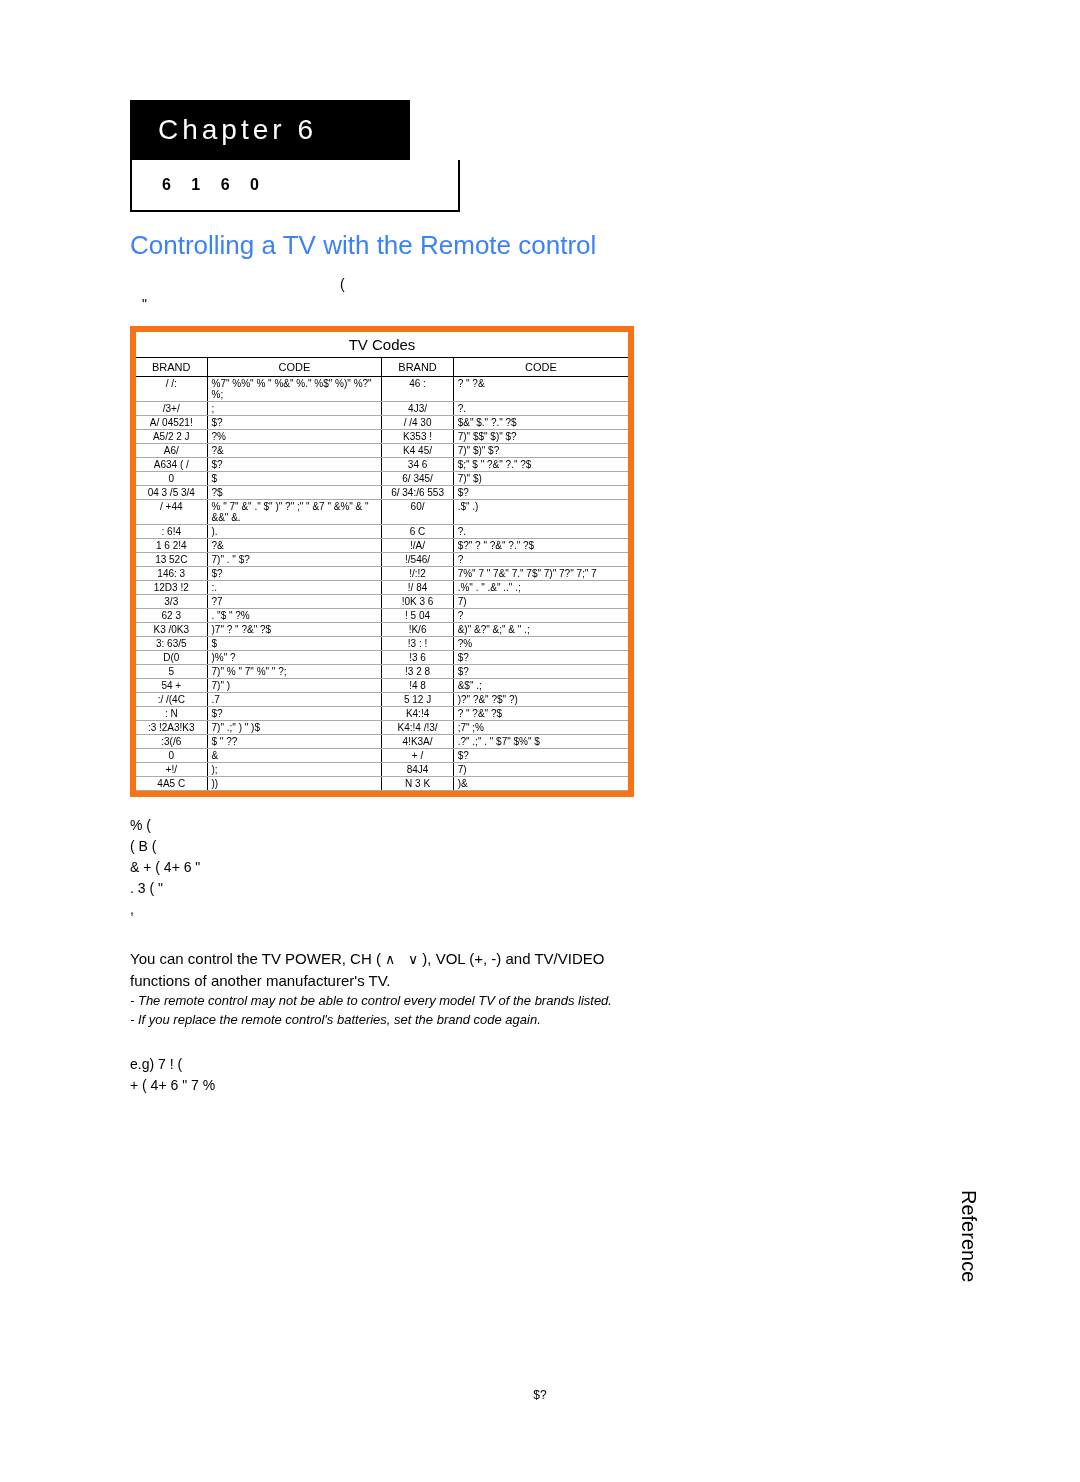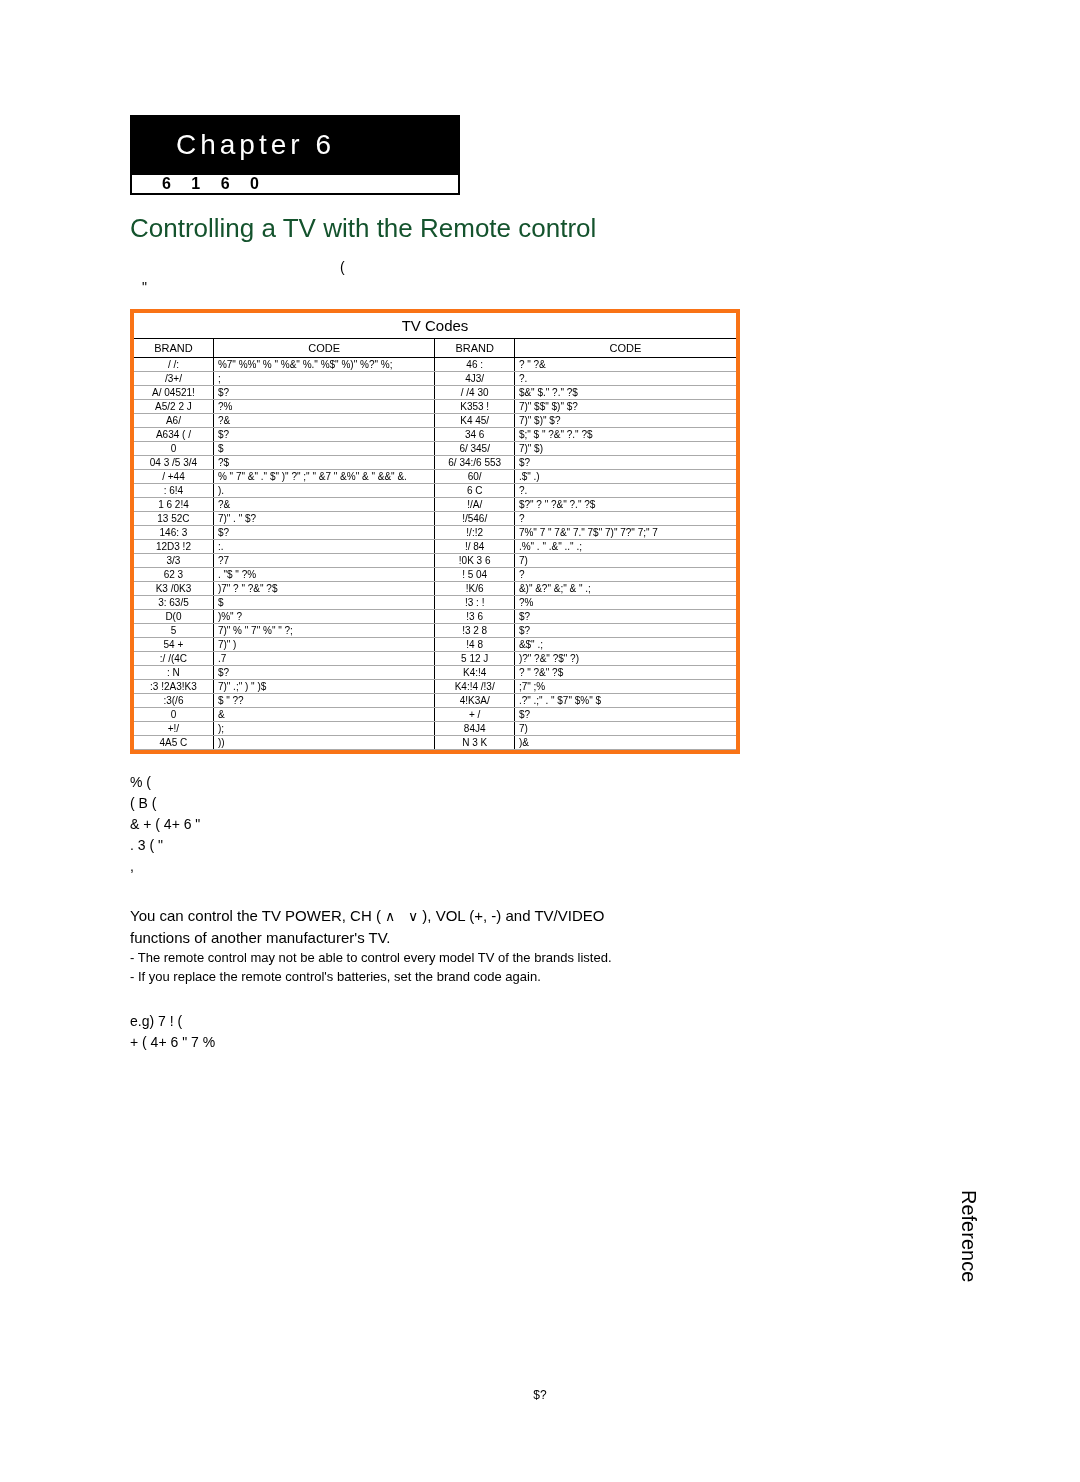--- a/index.html
+++ b/index.html
@@ -7,56 +7,55 @@
       width: 1080px;
       height: 1482px;
       background: #fff;
       font-family: Arial, sans-serif;
       position: relative;
       padding: 100px 130px 40px 130px;
     }
     .chapter-header {
       background: #000;
       color: #fff;
-      padding: 14px 46px;
+      padding: 14px 28px;
       display: inline-block;
-      width: 330px;
-      margin-top: 15px;
+      width: 280px;
     }
     .chapter-title {
       font-size: 28px;
       letter-spacing: 4px;
       font-weight: normal;
     }
     .chapter-sub {
       background: #fff;
       color: #000;
       width: 330px;
       border: 2px solid #000;
       border-top: none;
-      padding: 0 30px;
+      padding: 16px 30px;
       font-size: 16px;
       letter-spacing: 8px;
       font-weight: bold;
     }
     .page-title {
       font-size: 26px;
       font-weight: normal;
       margin-top: 18px;
-      color: #14532d;
+      color: #3b82f6;
     }
     .intro-text {
       font-size: 14px;
       margin-top: 14px;
       margin-bottom: 12px;
       line-height: 1.4;
     }
     .tv-codes-box {
-      border: 4px solid #f97316;
-      width: 610px;
+      border: 6px solid #f97316;
+      width: 504px;
       margin-top: 8px;
     }
     .tv-codes-header {
       text-align: center;
       font-size: 15px;
       padding: 4px 0;
       border-bottom: 1px solid #000;
       background: #fff;
     }
     .codes-table {
@@ -100,20 +99,21 @@
       line-height: 1.5;
     }
     .control-note {
       margin-top: 28px;
       font-size: 15px;
       line-height: 1.4;
     }
     .control-sub {
       font-size: 13px;
       line-height: 1.5;
+      font-style: italic;
     }
     .example {
       margin-top: 24px;
       font-size: 14px;
       line-height: 1.5;
     }
     .side-tab {
       position: absolute;
       right: 100px;
       bottom: 200px;

